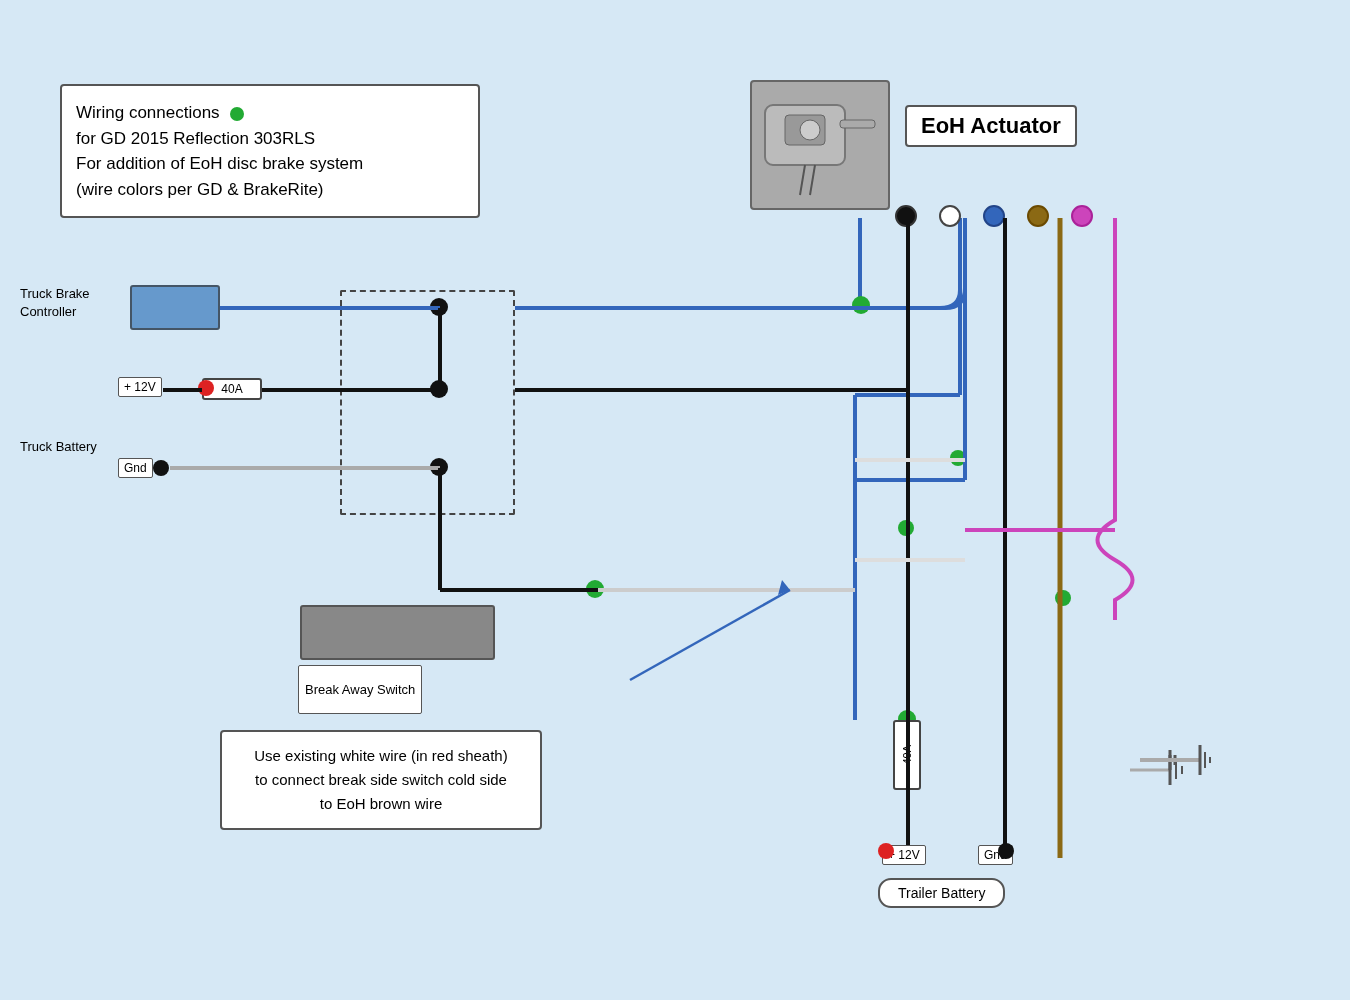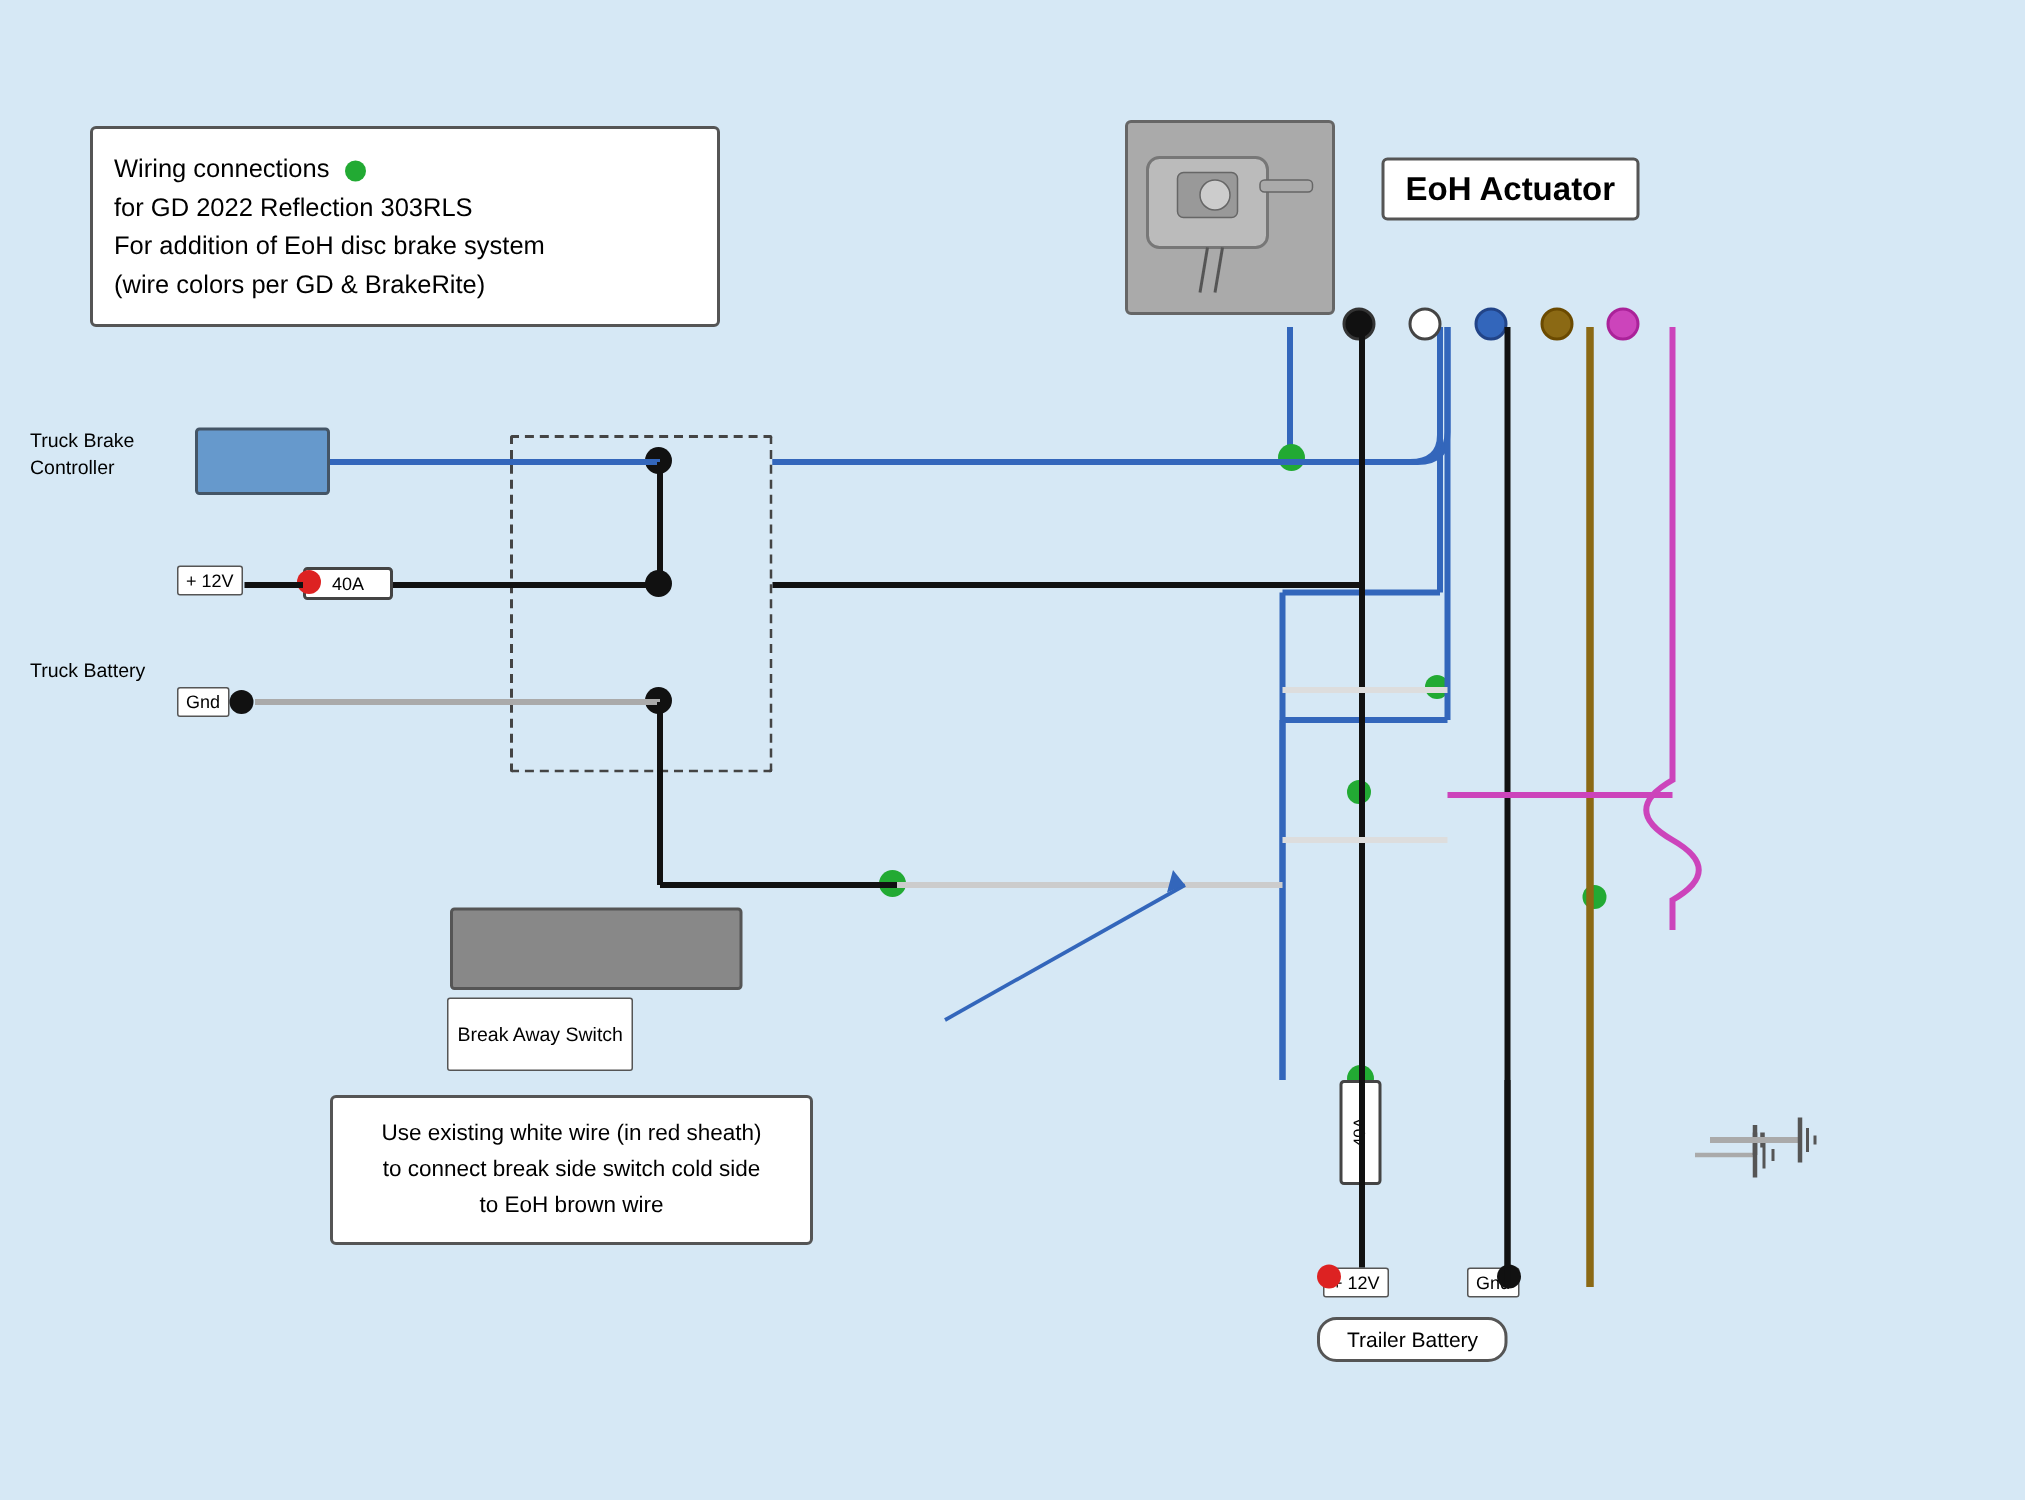--- a/index.html
+++ b/index.html
@@ -42,21 +42,20 @@
     
     .eoh-label {
       position: absolute;
       top: 105px; left: 905px;
       font-size: 22px;
       font-weight: bold;
       background: white;
       border: 2px solid #555;
       padding: 6px 14px;
       border-radius: 4px;
-      margin-left: 16px;
     }
 
     
     .actuator-img {
       position: absolute;
       top: 80px; left: 750px;
       width: 140px;
       height: 130px;
       background: #aaa;
       border: 2px solid #666;
@@ -213,21 +212,21 @@
     <line x1="1205" y1="752" x2="1205" y2="768" stroke="#555" stroke-width="2"></line>
     <line x1="1210" y1="757" x2="1210" y2="763" stroke="#555" stroke-width="2"></line>
 
   </svg>
 
   <div class="title-box">
     <span>Wiring connections</span>
     
     <span style="display:inline-block;width:14px;height:14px;background:#22aa33;border-radius:50%;vertical-align:middle;margin-left:6px;"></span>
     <br>
-    <span>for GD 2022 Reflection 303RLS</span>
+    <span>for GD 2015 Reflection 303RLS</span>
     <br>
     <span>For addition of EoH disc brake system</span>
     <br>
     <span>(wire colors per GD &amp; BrakeRite)</span>
   </div>
 
   <div class="eoh-label">EoH Actuator</div>
 
   <div class="actuator-img">
     <svg width="130" height="120" viewBox="0 0 130 120">

